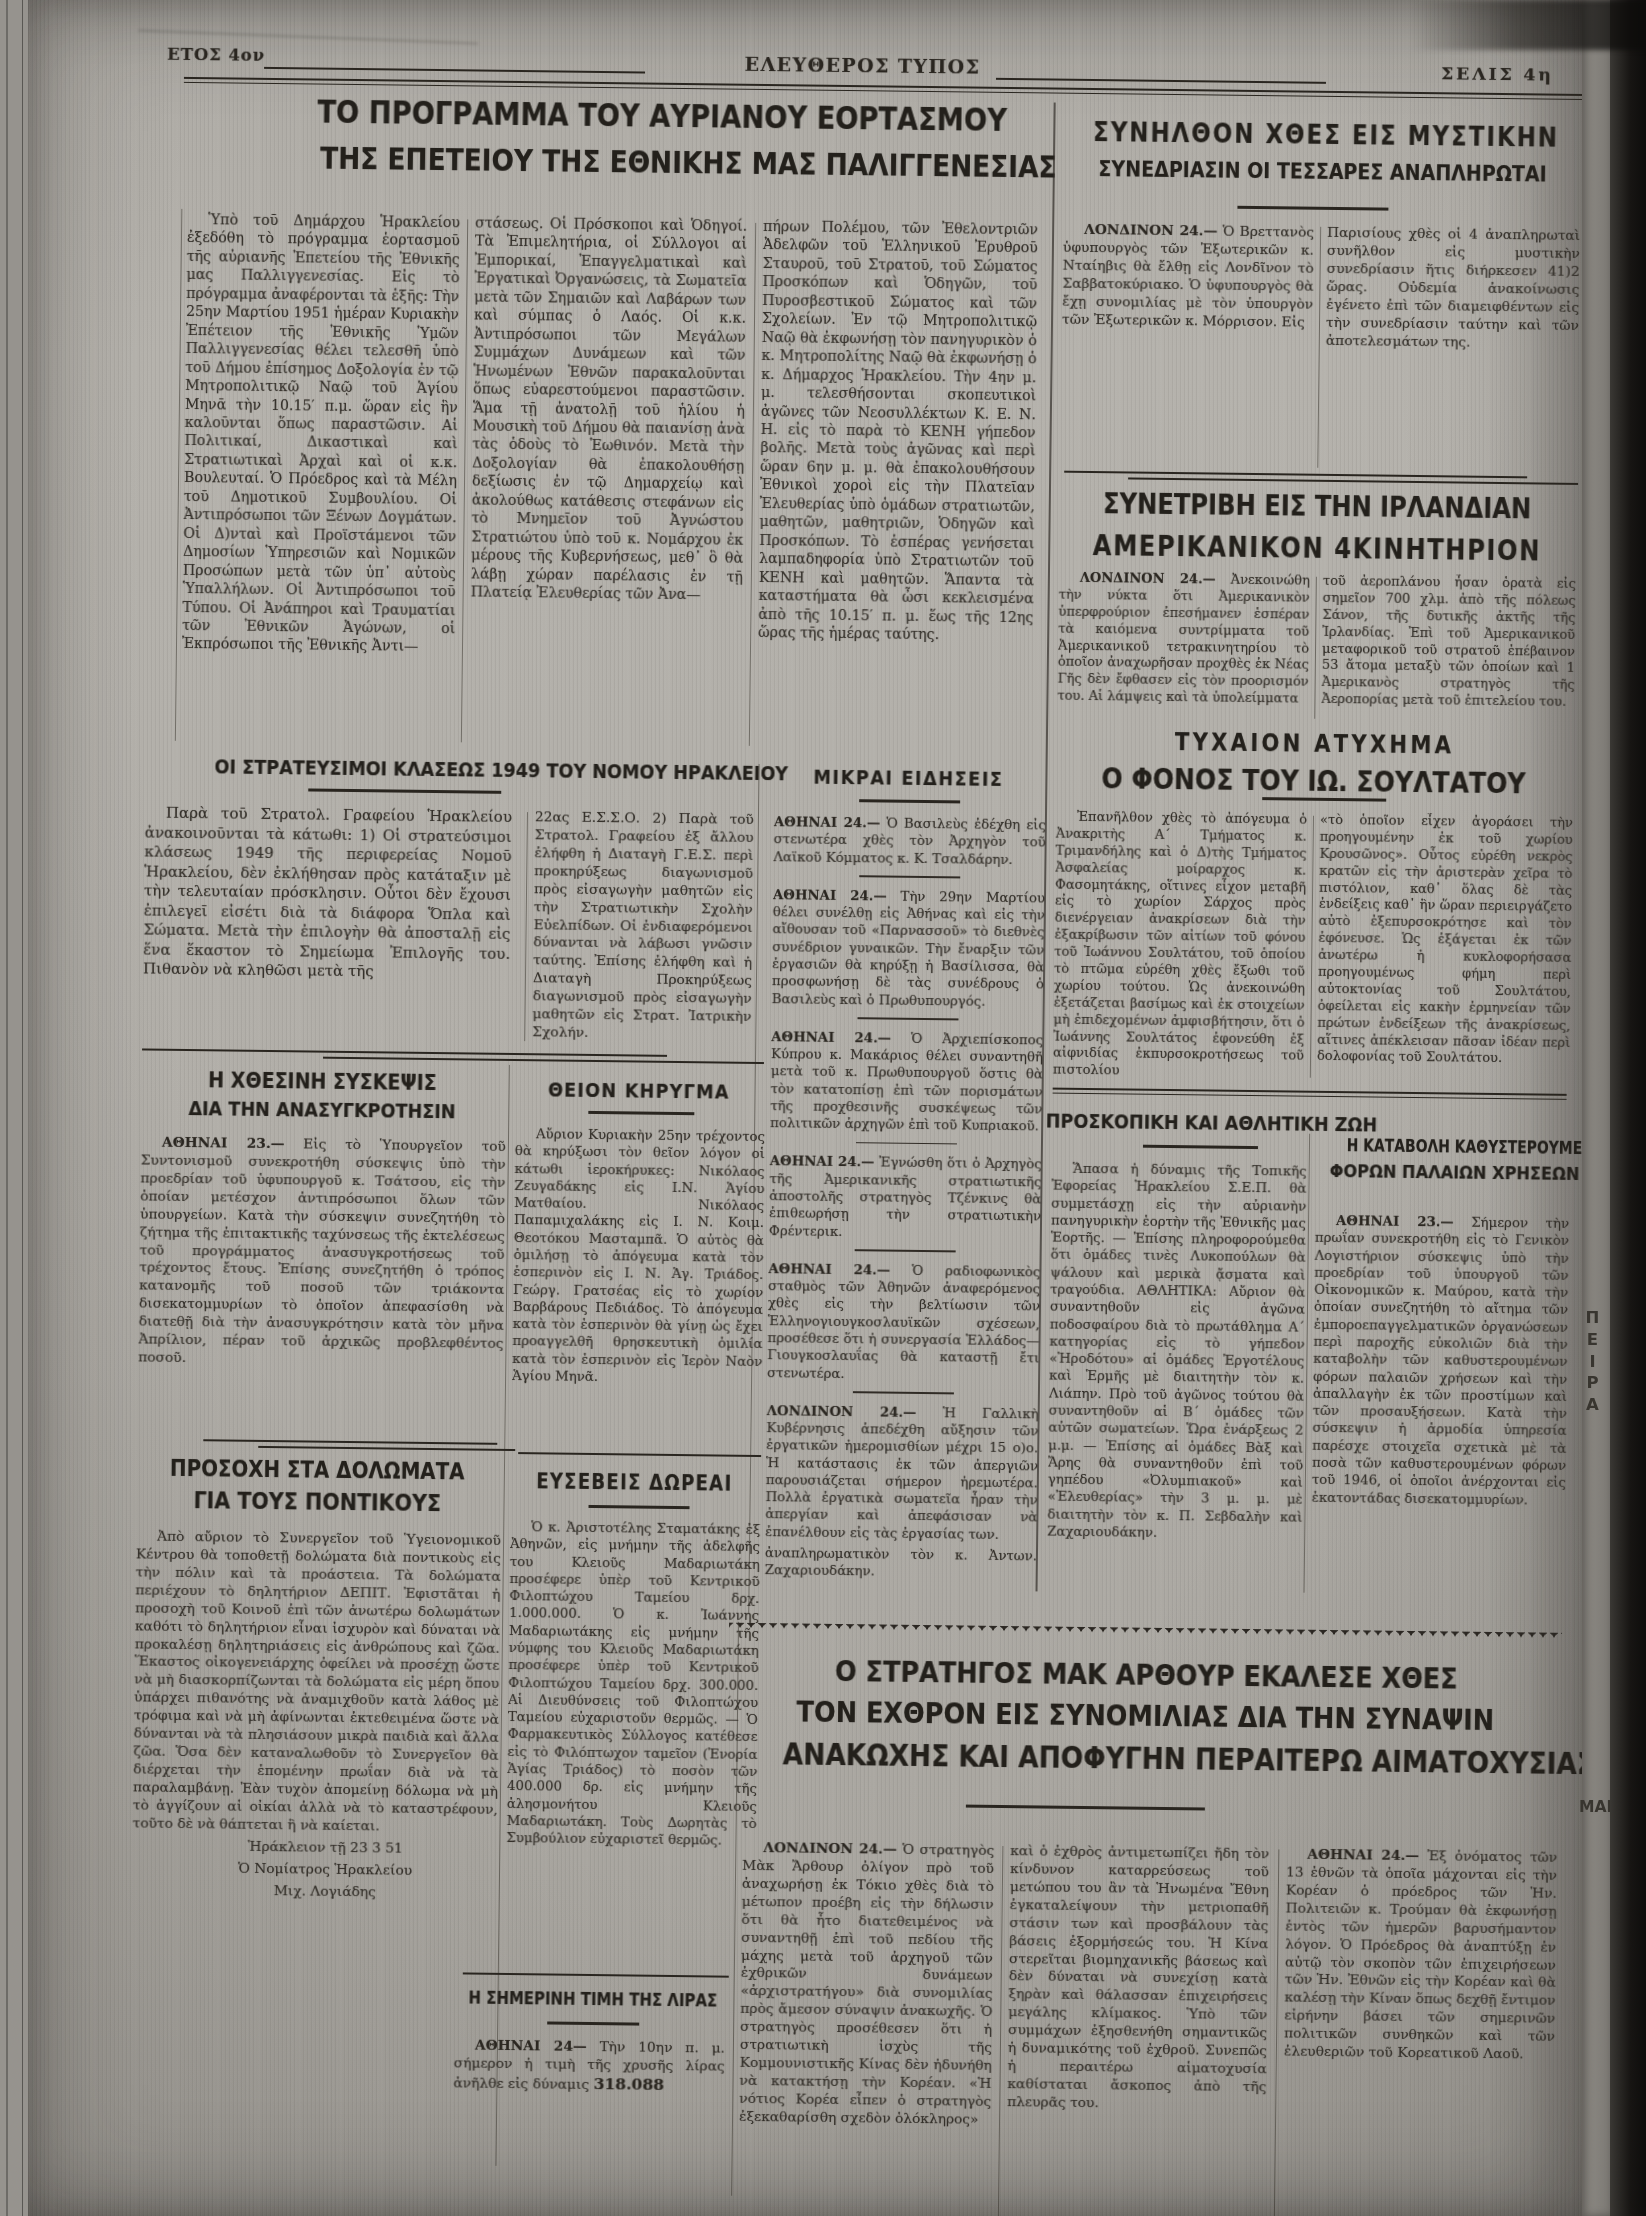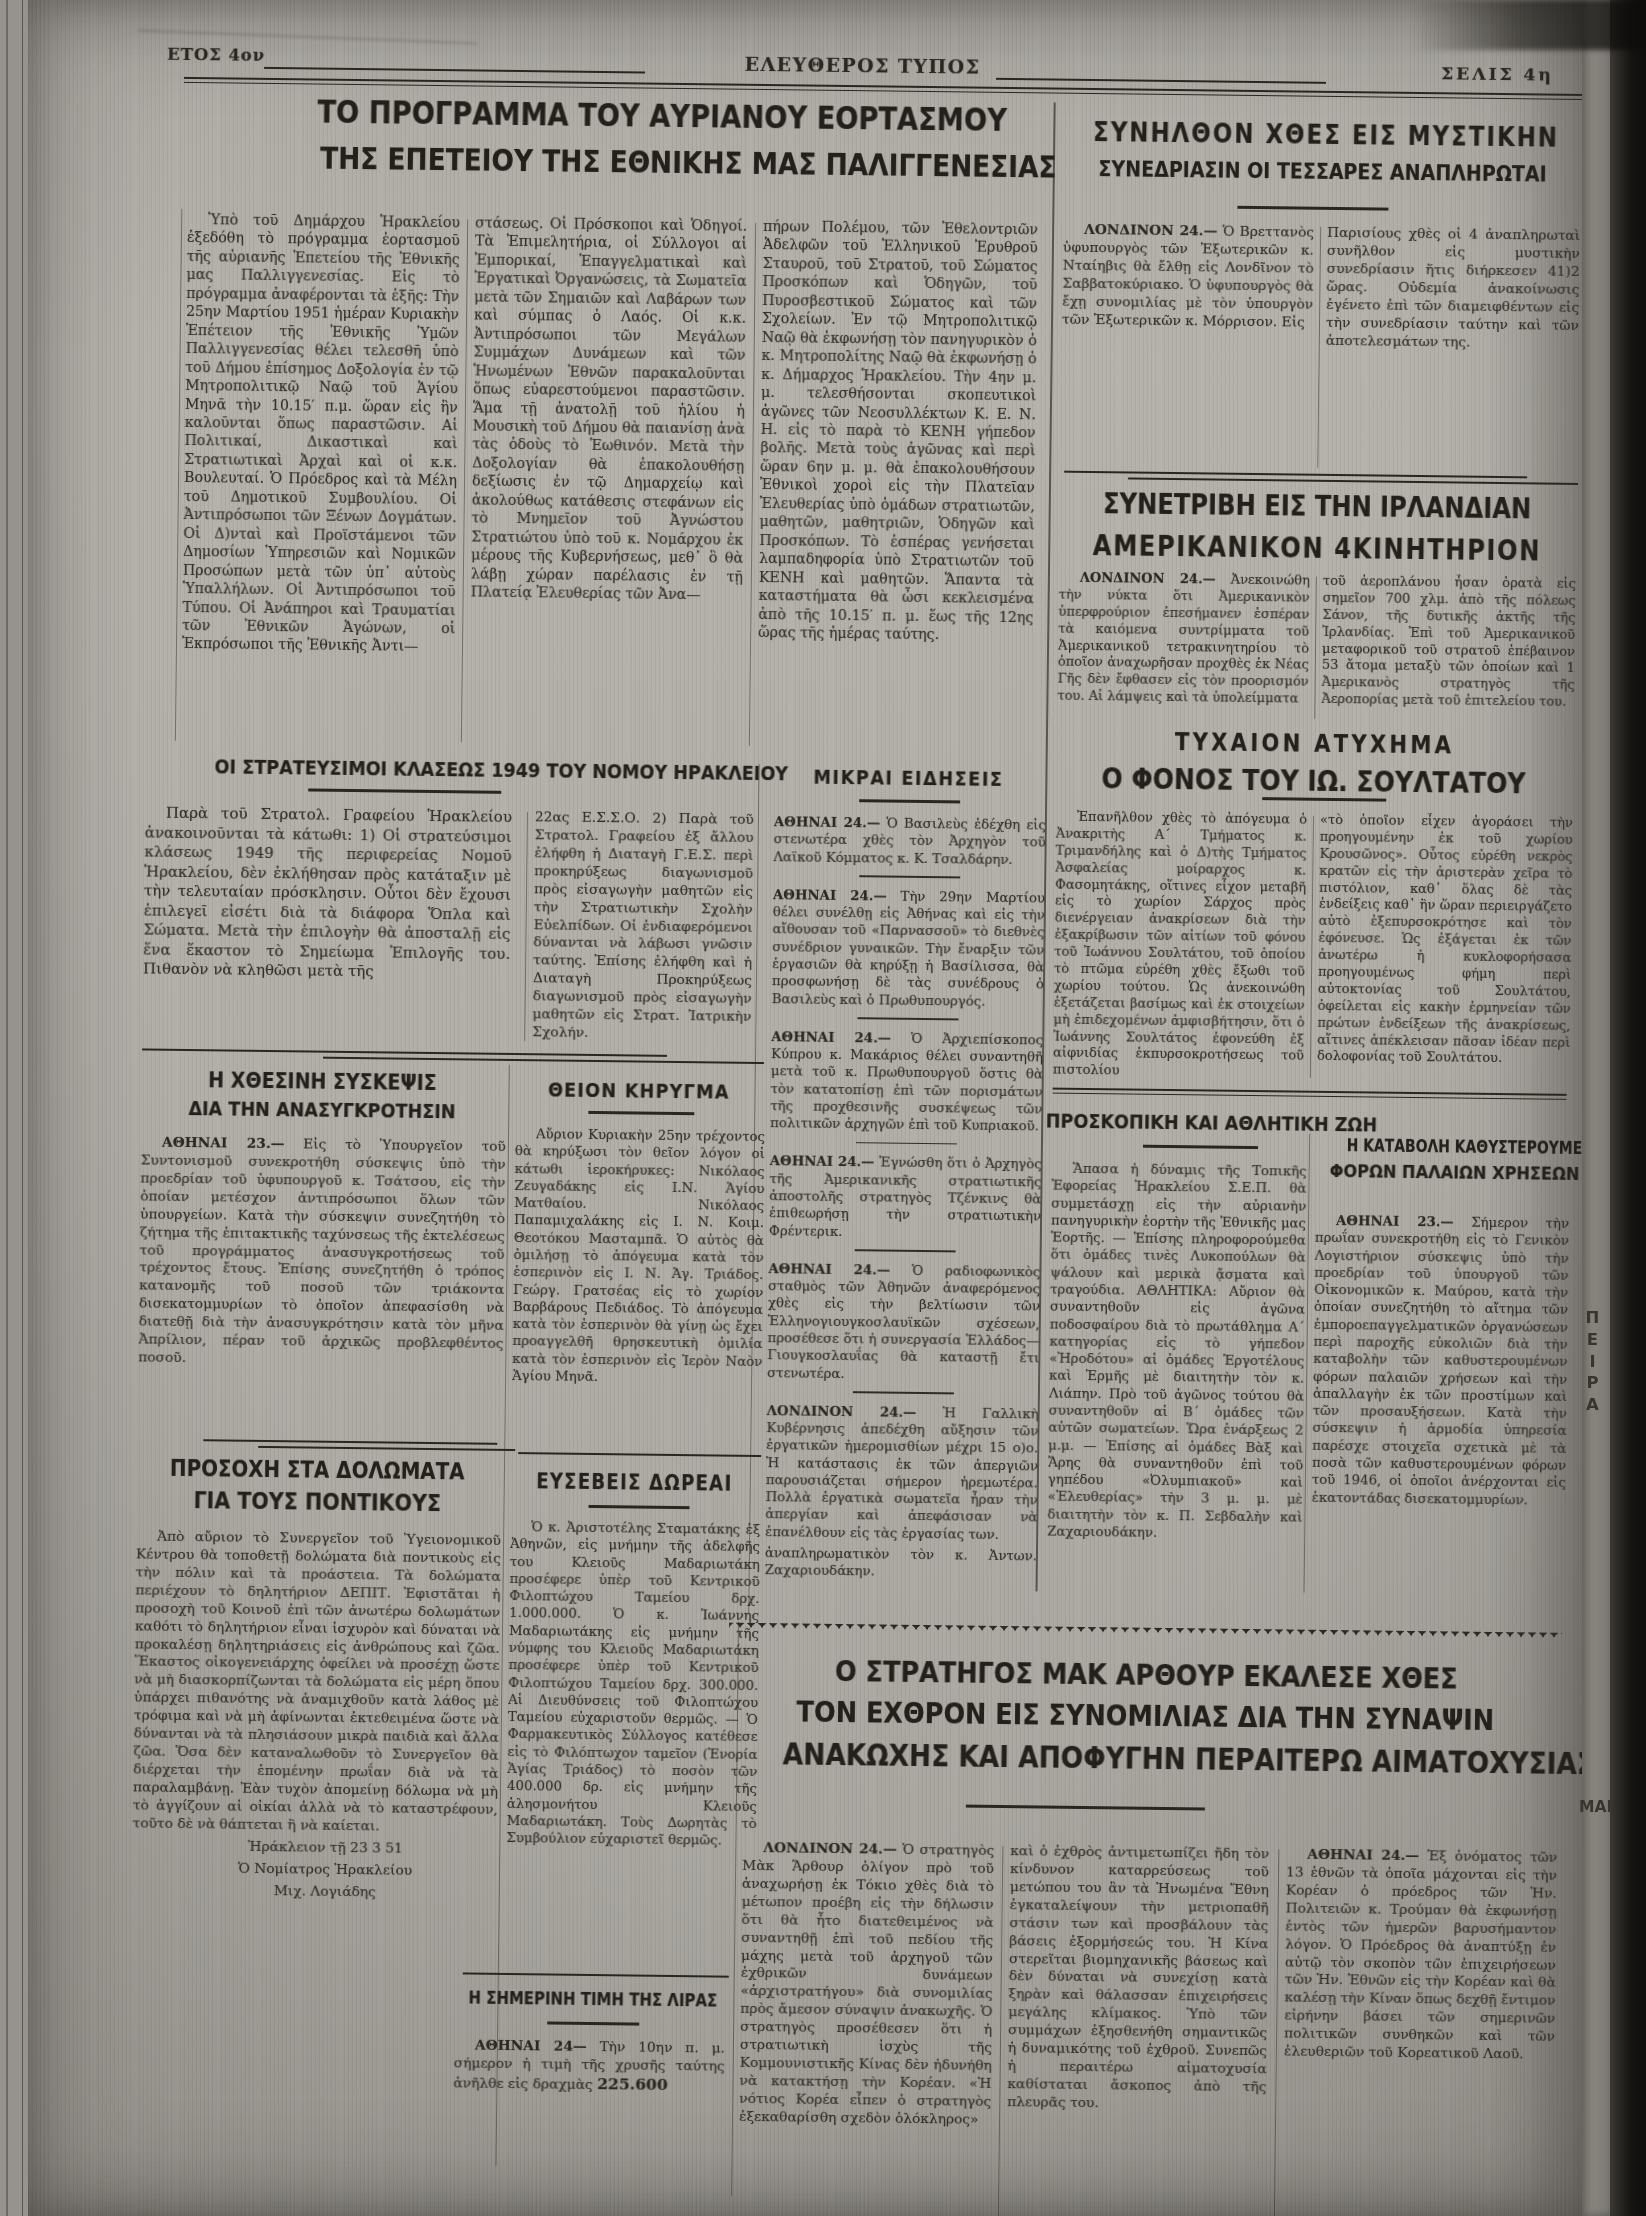--- a/index.html
+++ b/index.html
@@ -216,22 +216,22 @@
       <p>Ὁ κ. Ἀριστοτέλης Σταματάκης ἐξ Ἀθηνῶν, εἰς μνήμην τῆς ἀδελφῆς του Κλειοῦς Μαδαριωτάκη προσέφερε ὑπὲρ τοῦ Κεντρικοῦ Φιλοπτώχου Ταμείου δρχ. 1.000.000. Ὁ κ. Ἰωάννης Μαδαριωτάκης εἰς μνήμην τῆς νύμφης του Κλειοῦς Μαδαριωτάκη προσέφερε ὑπὲρ τοῦ Κεντρικοῦ Φιλοπτώχου Ταμείου δρχ. 300.000. Αἱ Διευθύνσεις τοῦ Φιλοπτώχου Ταμείου εὐχαριστοῦν θερμῶς. — Ὁ Φαρμακευτικὸς Σύλλογος κατέθεσε εἰς τὸ Φιλόπτωχον ταμεῖον (Ἐνορία Ἁγίας Τριάδος) τὸ ποσὸν τῶν 400.000 δρ. εἰς μνήμην τῆς ἀλησμονήτου Κλειοῦς Μαδαριωτάκη. Τοὺς Δωρητὰς τὸ Συμβούλιον εὐχαριστεῖ θερμῶς.</p>
     </div>
 
     <div class="rule" style="left:486px;top:1969px;width:266px;height:2.3px"></div>
     <div class="abs head" style="left:475px;top:1986px;width:275px;font-size:17px">
       <span class="cnd">Η ΣΗΜΕΡΙΝΗ ΤΙΜΗ ΤΗΣ ΛΙΡΑΣ</span>
     </div>
     <div class="rule" style="left:571px;top:2017px;width:92px;height:2.8px"></div>
     <div class="abs bcol" style="left:478px;top:2033px;width:271px;height:115px;font-size:13.8px">
       <p><strong>ΑΘΗΝΑΙ 24—</strong>
-         <span>Τὴν 10ην π. μ. σήμερον ἡ τιμὴ τῆς χρυσῆς ταύτης ἀνῆλθε εἰς δραχμὰς</span>
-         <strong style="font-size:15.6px">225.600</strong></p>
+         <span>Τὴν 10ην π. μ. σήμερον ἡ τιμὴ τῆς χρυσῆς λίρας ἀνῆλθε εἰς δύναμις</span>
+         <strong style="font-size:15.6px">318.088</strong></p>
     </div>
     <div class="vrule" style="left:757px;top:1615px;height:574px"></div>
 
     <div class="zigzag" style="left:748px;top:1616px;width:833px"></div>
     <div class="abs head" style="left:748px;top:1648px;width:835px">
       <div style="font-size:29px"><span class="cnd">Ο ΣΤΡΑΤΗΓΟΣ ΜΑΚ ΑΡΘΟΥΡ ΕΚΑΛΕΣΕ ΧΘΕΣ</span></div>
       <div style="font-size:29px;margin-top:11px"><span class="cnd">ΤΟΝ ΕΧΘΡΟΝ ΕΙΣ ΣΥΝΟΜΙΛΙΑΣ ΔΙΑ ΤΗΝ ΣΥΝΑΨΙΝ</span></div>
       <div style="font-size:30px;margin-top:11px"><span class="cnd">ΑΝΑΚΩΧΗΣ ΚΑΙ ΑΠΟΦΥΓΗΝ ΠΕΡΑΙΤΕΡΩ ΑΙΜΑΤΟΧΥΣΙΑΣ</span></div>
     </div>
     <div class="rule" style="left:987px;top:1795px;width:239px;height:3.2px"></div>

